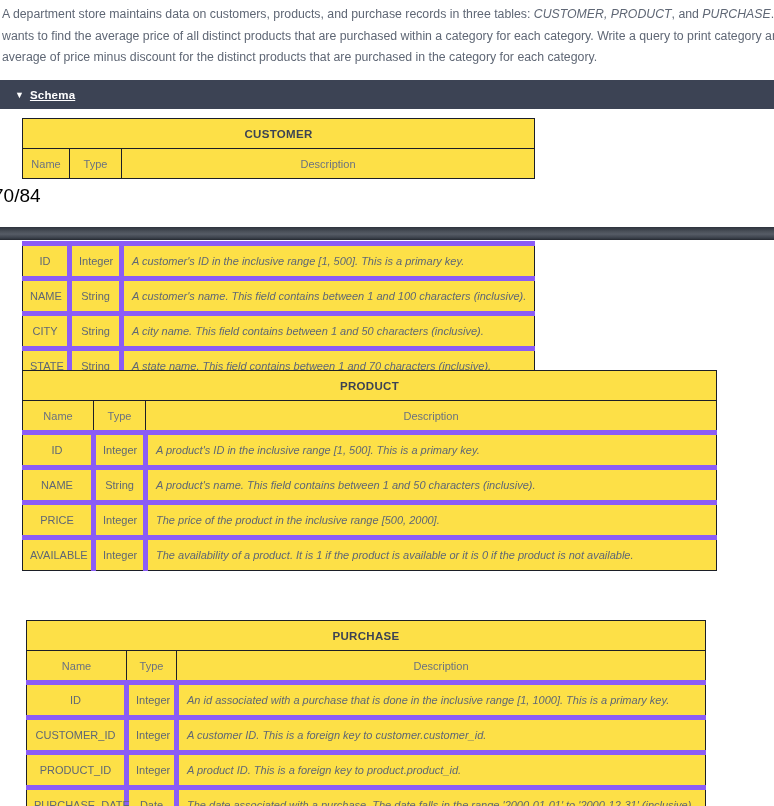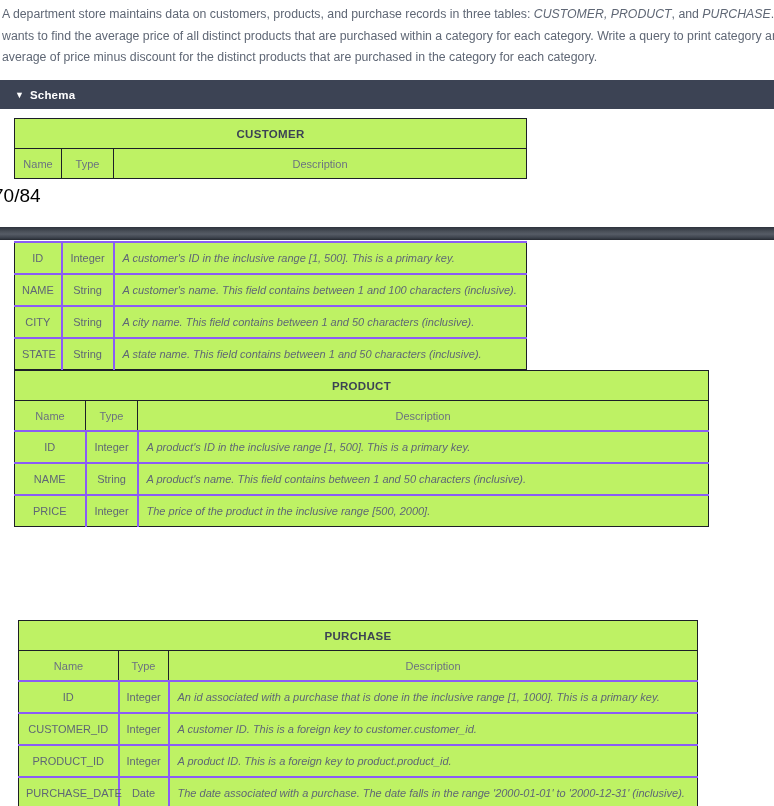--- a/index.html
+++ b/index.html
@@ -56,32 +56,34 @@
     color: #ffffff;
     font-size: 9px;
     line-height: 1;
     transform: translateY(1px);
   }
   .schema-title {
     color: #ffffff;
     font-size: 11.5px;
     font-weight: bold;
     letter-spacing: .2px;
+    text-decoration: underline;
   }
 
   
   table.schema {
     position: absolute;
     border-collapse: collapse;
-    background: #bef264;
+    background: #fde047;
     font-size: 11px;
     table-layout: fixed;
+    margin-left: 8px;
   }
   table.schema td, table.schema th {
-    border: 2px solid #8b5cf6;
+    border: 5px solid #8b5cf6;
     padding: 0 7px;
     color: #5f6775;
     font-weight: normal;
     vertical-align: middle;
   }
   table.schema .title-cell {
     text-align: center;
     font-weight: bold;
     font-size: 11.5px;
     color: #3c4354;
@@ -217,21 +219,21 @@
         <td class="c-desc">A customer's name. This field contains between 1 and 100 characters (inclusive).</td>
       </tr>
       <tr>
         <td class="c-name">CITY</td>
         <td class="c-type">String</td>
         <td class="c-desc">A city name. This field contains between 1 and 50 characters (inclusive).</td>
       </tr>
       <tr>
         <td class="c-name">STATE</td>
         <td class="c-type">String</td>
-        <td class="c-desc">A state name. This field contains between 1 and 50 characters (inclusive).</td>
+        <td class="c-desc">A state name. This field contains between 1 and 70 characters (inclusive).</td>
       </tr>
     </tbody>
 </table>
 
 <table class="schema" id="tbl-product">
   <colgroup>
       <col class="n">
       <col class="t">
       <col class="d">
     </colgroup>
@@ -254,20 +256,25 @@
       <tr>
         <td class="c-name">NAME</td>
         <td class="c-type">String</td>
         <td class="c-desc">A product's name. This field contains between 1 and 50 characters (inclusive).</td>
       </tr>
       <tr>
         <td class="c-name">PRICE</td>
         <td class="c-type">Integer</td>
         <td class="c-desc">The price of the product in the inclusive range [500, 2000].</td>
       </tr>
+      <tr>
+        <td class="c-name">AVAILABLE</td>
+        <td class="c-type">Integer</td>
+        <td class="c-desc">The availability of a product. It is 1 if the product is available or it is 0 if the product is not available.</td>
+      </tr>
     </tbody>
 </table>
 
 <table class="schema" id="tbl-purchase">
   <colgroup>
       <col class="n">
       <col class="t">
       <col class="d">
     </colgroup>
   <tbody>

